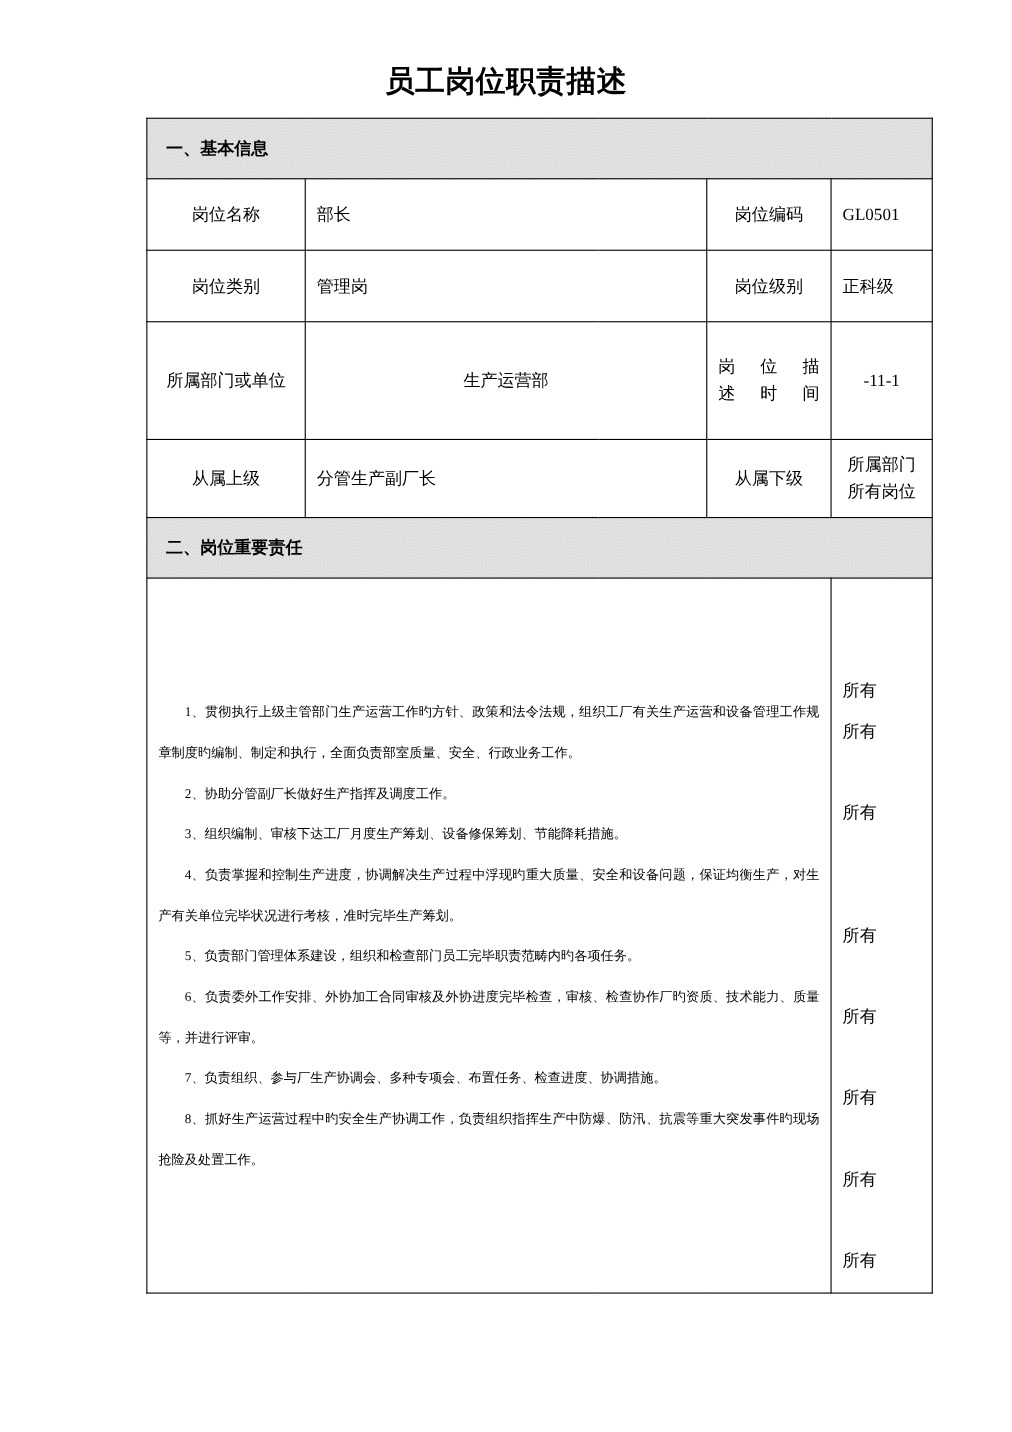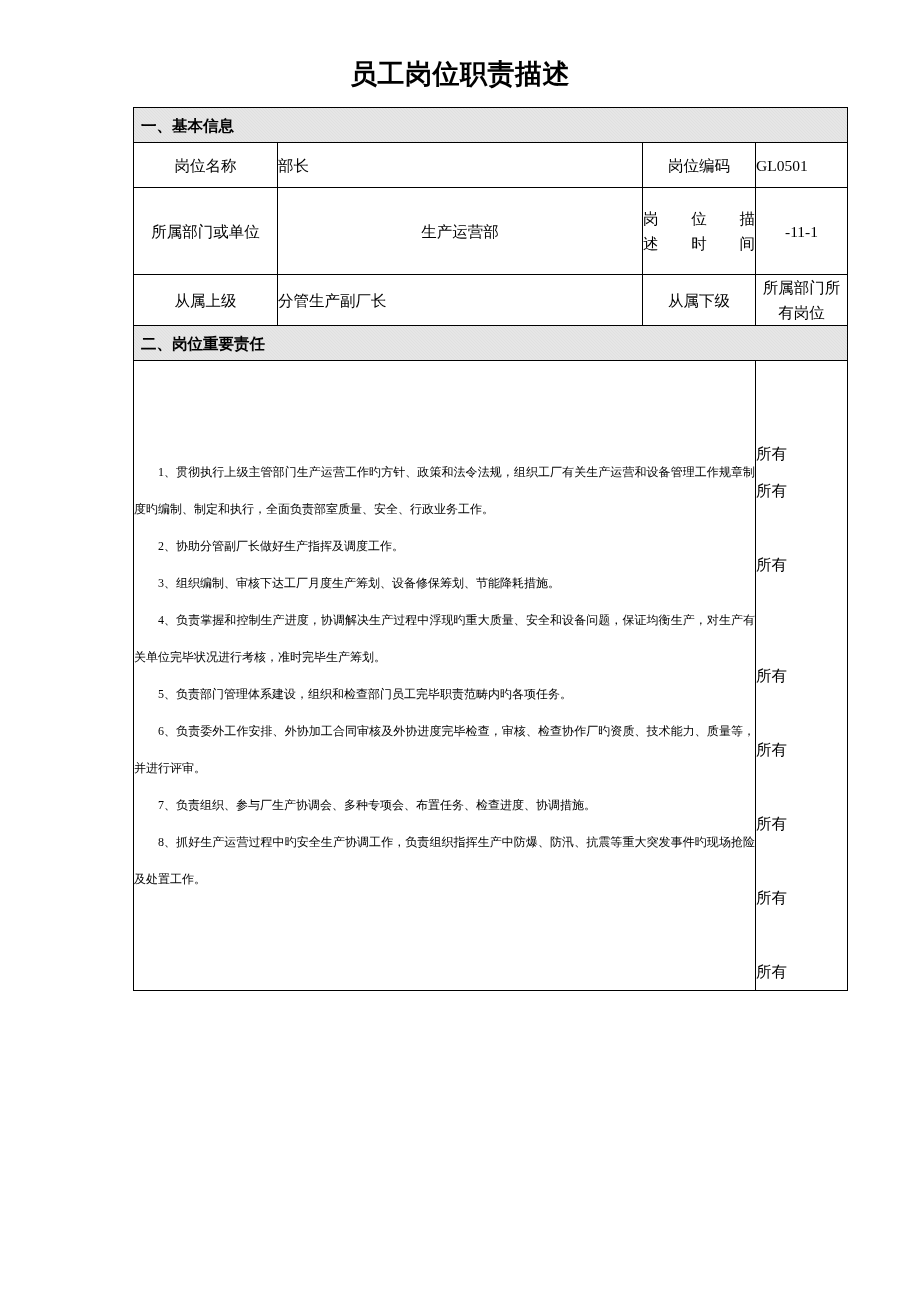--- a/index.html
+++ b/index.html
@@ -37,21 +37,21 @@
     position: absolute;
     left: 133px;
     top: 107px;
     width: 714px;
     border-collapse: collapse;
     table-layout: fixed;
     font-size: 15.5px;
   }
   table.doc-table td {
     border: 1px solid #000000;
-    padding: 0;
+    padding: 10px;
     vertical-align: middle;
     font-size: 15.5px;
     line-height: 25px;
   }
 
   
   .sec-head {
     background-color: #d4d4d4;
     background-image:
       linear-gradient(45deg, rgba(255,255,255,0.55) 25%, transparent 25%, transparent 50%, rgba(255,255,255,0.55) 50%, rgba(255,255,255,0.55) 75%, transparent 75%);
@@ -159,20 +159,26 @@
         </td>
       </tr>
 
       <tr>
         <td class="lbl">岗位名称</td>
         <td class="val" colspan="2">部长</td>
         <td class="lbl">岗位编码</td>
         <td class="val">GL0501</td>
       </tr>
 
+      <tr>
+        <td class="lbl">岗位类别</td>
+        <td class="val" colspan="2">管理岗</td>
+        <td class="lbl">岗位级别</td>
+        <td class="val">正科级</td>
+      </tr>
 
       <tr>
         <td class="lbl lbl-tall">所属部门或单位</td>
         <td class="val val-tall" colspan="2">生产运营部</td>
         <td class="lbl lbl-tall lbl-dist">
           <span>岗 位 描</span>
           <span>述 时 间</span>
         </td>
         <td class="val val-tall">-11-1</td>
       </tr>

